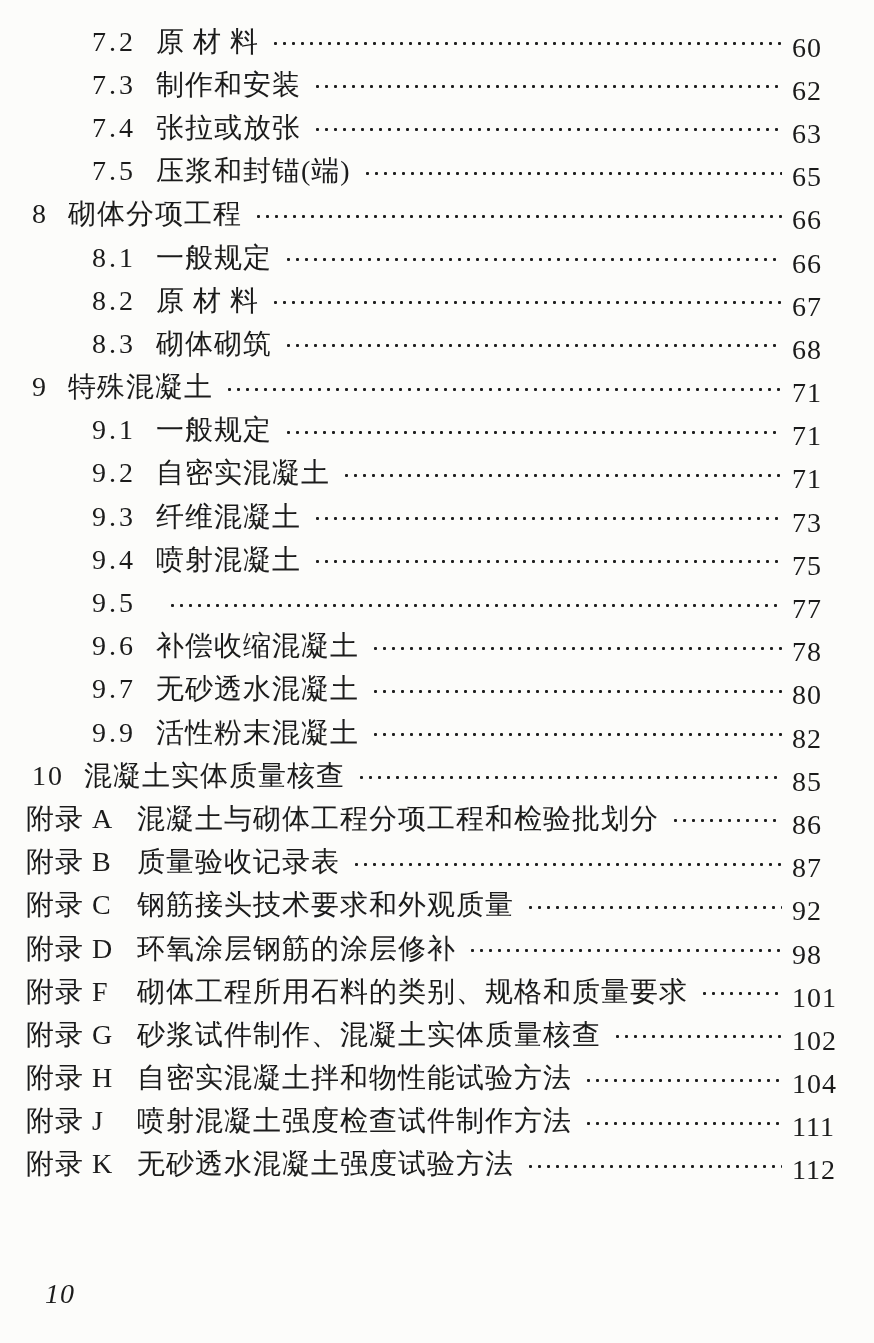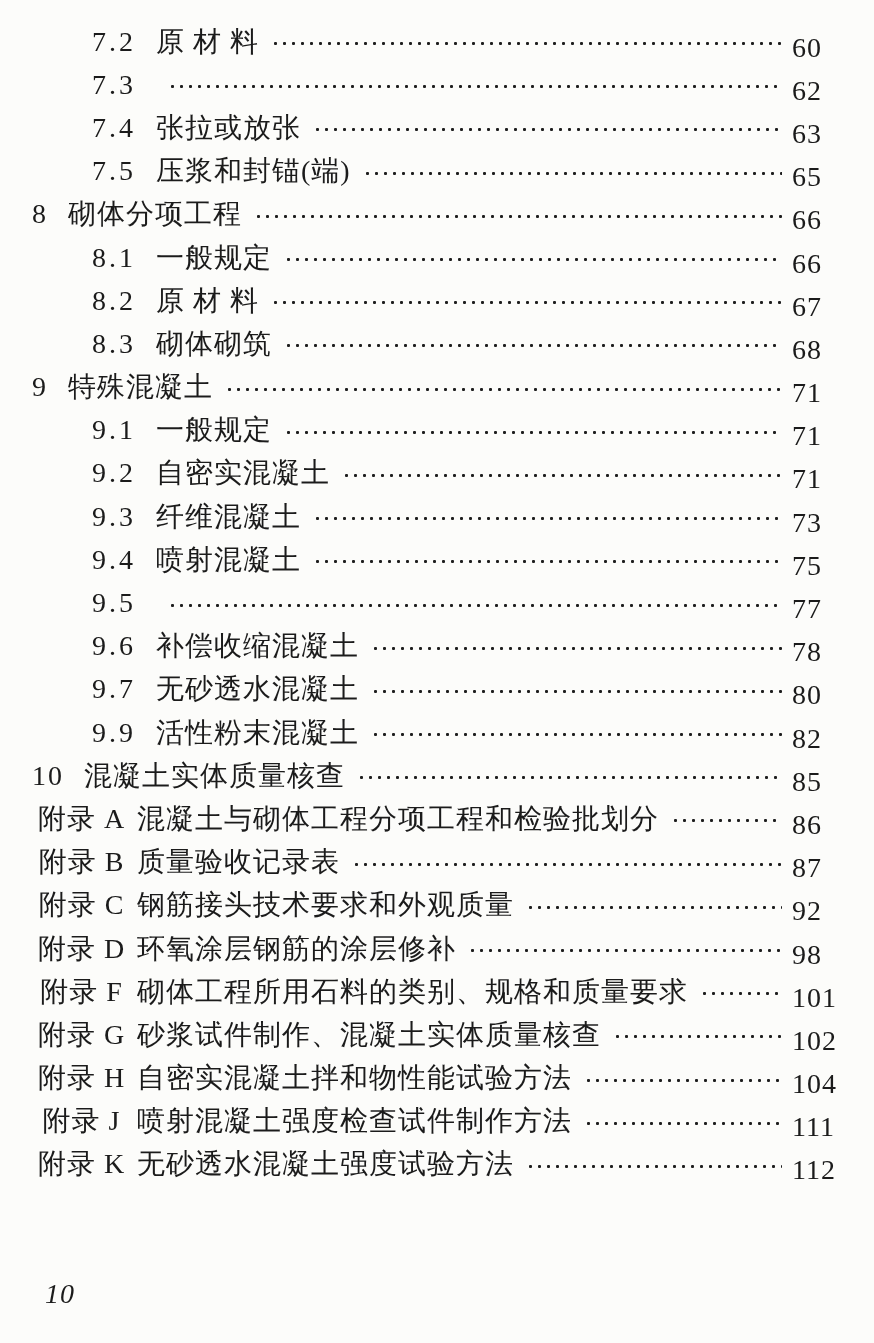--- a/index.html
+++ b/index.html
@@ -38,21 +38,21 @@
     flex: 0 0 auto;
     white-space: pre;
     letter-spacing: 1px;
   }
   
   .level-sub { padding-left: 92px; }
   .level-sub .num { width: 64px; letter-spacing: 3px; }
   .level-chapter { padding-left: 32px; }
   .level-chapter .num { margin-right: 20px; letter-spacing: 2px; }
   .level-appendix { padding-left: 26px; }
-  .level-appendix .num { width: 111px; letter-spacing: 1px; text-align: center; }
+  .level-appendix .num { width: 111px; letter-spacing: 1px; }
   
   .leader {
     flex: 1 1 auto;
     align-self: center;
     height: 5px;
     margin: 4px 10px 0 12px;
     background-image: radial-gradient(circle, #1e1e1e 1.35px, rgba(0,0,0,0) 1.6px);
     background-size: 9px 5px;
     background-repeat: repeat-x;
     background-position: left center;
@@ -80,20 +80,21 @@
 <div class="page">
   <div class="toc-list" id="toc-list">
       <div class="row level-sub">
     <span class="num">7.2</span>
     <span class="title">原 材 料</span>
     <span class="leader"></span>
     <span class="pg">60</span>
   </div>
       <div class="row level-sub">
     <span class="num">7.3</span>
+    <span class="title">制作和安装</span>
     <span class="leader"></span>
     <span class="pg">62</span>
   </div>
       <div class="row level-sub">
     <span class="num">7.4</span>
     <span class="title">张拉或放张</span>
     <span class="leader"></span>
     <span class="pg">63</span>
   </div>
       <div class="row level-sub">

